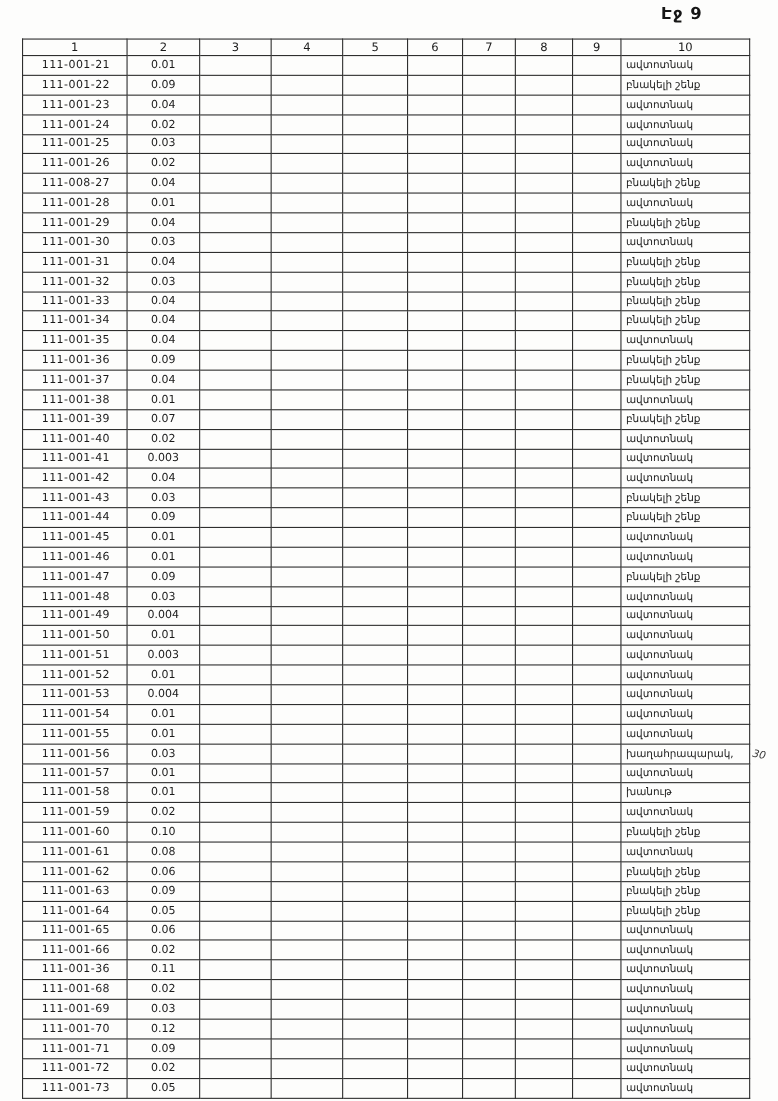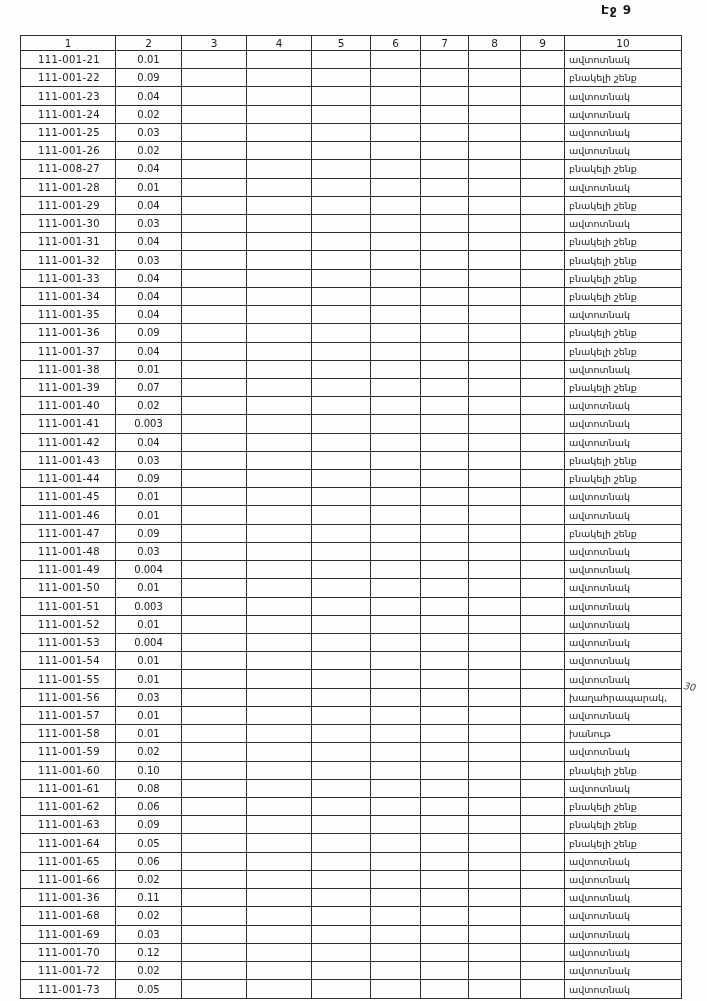--- a/index.html
+++ b/index.html
@@ -12,21 +12,21 @@
     position: relative;
     background: #fdfdfc;
     font-family: "DejaVu Sans", sans-serif;
     color: #1b1b1b;
     overflow: hidden;
   }
   .page-label {
     position: absolute;
     top: 3px;
     left: 601px;
-    font-size: 12px;
+    font-size: 15px;
     font-weight: bold;
     letter-spacing: 1px;
     color: #161616;
   }
   table.doc-table {
     position: absolute;
     left: 20px;
     top: 35px;
     width: 661px;
     height: 964px;
@@ -702,20 +702,32 @@
         <td class="col-empty"></td>
         <td class="col-empty"></td>
         <td class="col-empty"></td>
         <td class="col-empty"></td>
         <td class="col-empty"></td>
         <td class="col-empty"></td>
         <td class="col-empty"></td>
         <td class="col-type">ավտոտնակ</td>
       </tr>
       <tr>
+        <td class="col-id">111-001-71</td>
+        <td class="col-val">0.09</td>
+        <td class="col-empty"></td>
+        <td class="col-empty"></td>
+        <td class="col-empty"></td>
+        <td class="col-empty"></td>
+        <td class="col-empty"></td>
+        <td class="col-empty"></td>
+        <td class="col-empty"></td>
+        <td class="col-type">ավտոտնակ</td>
+      </tr>
+      <tr>
         <td class="col-id">111-001-72</td>
         <td class="col-val">0.02</td>
         <td class="col-empty"></td>
         <td class="col-empty"></td>
         <td class="col-empty"></td>
         <td class="col-empty"></td>
         <td class="col-empty"></td>
         <td class="col-empty"></td>
         <td class="col-empty"></td>
         <td class="col-type">ավտոտնակ</td>

